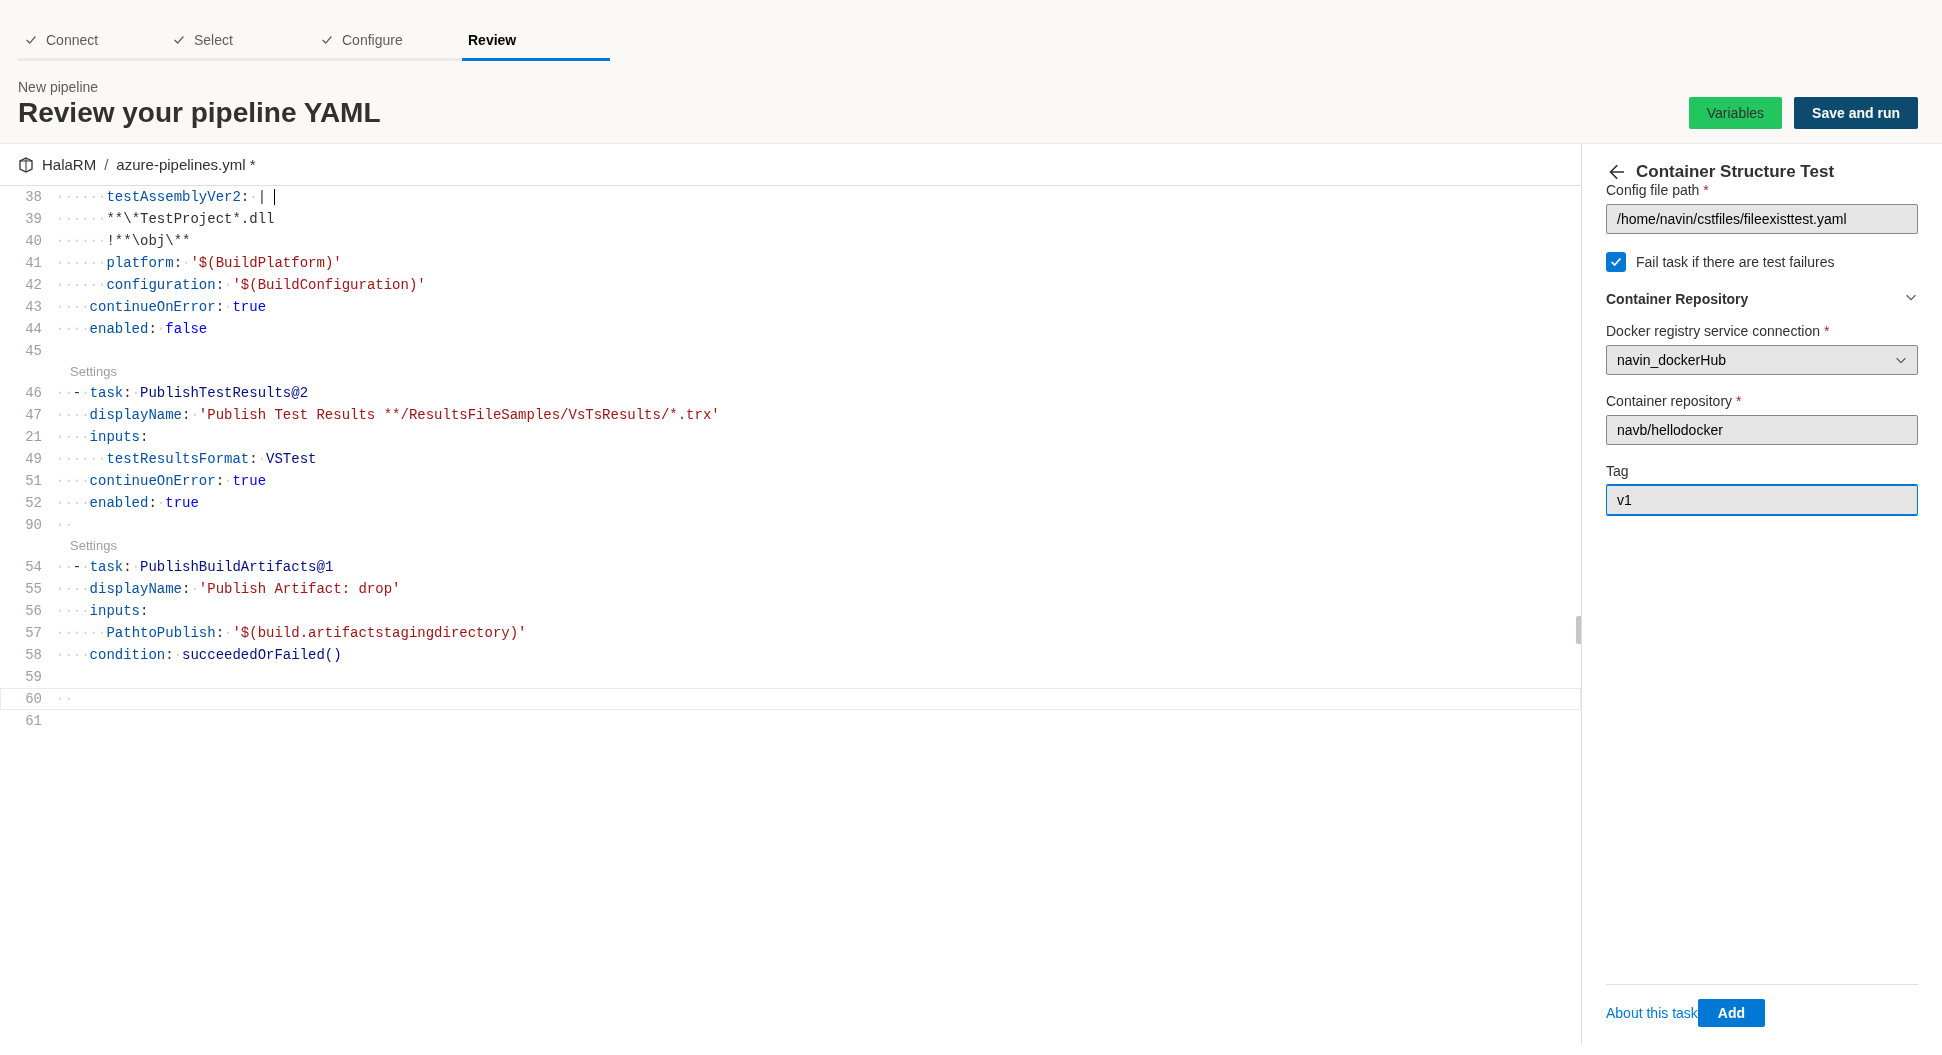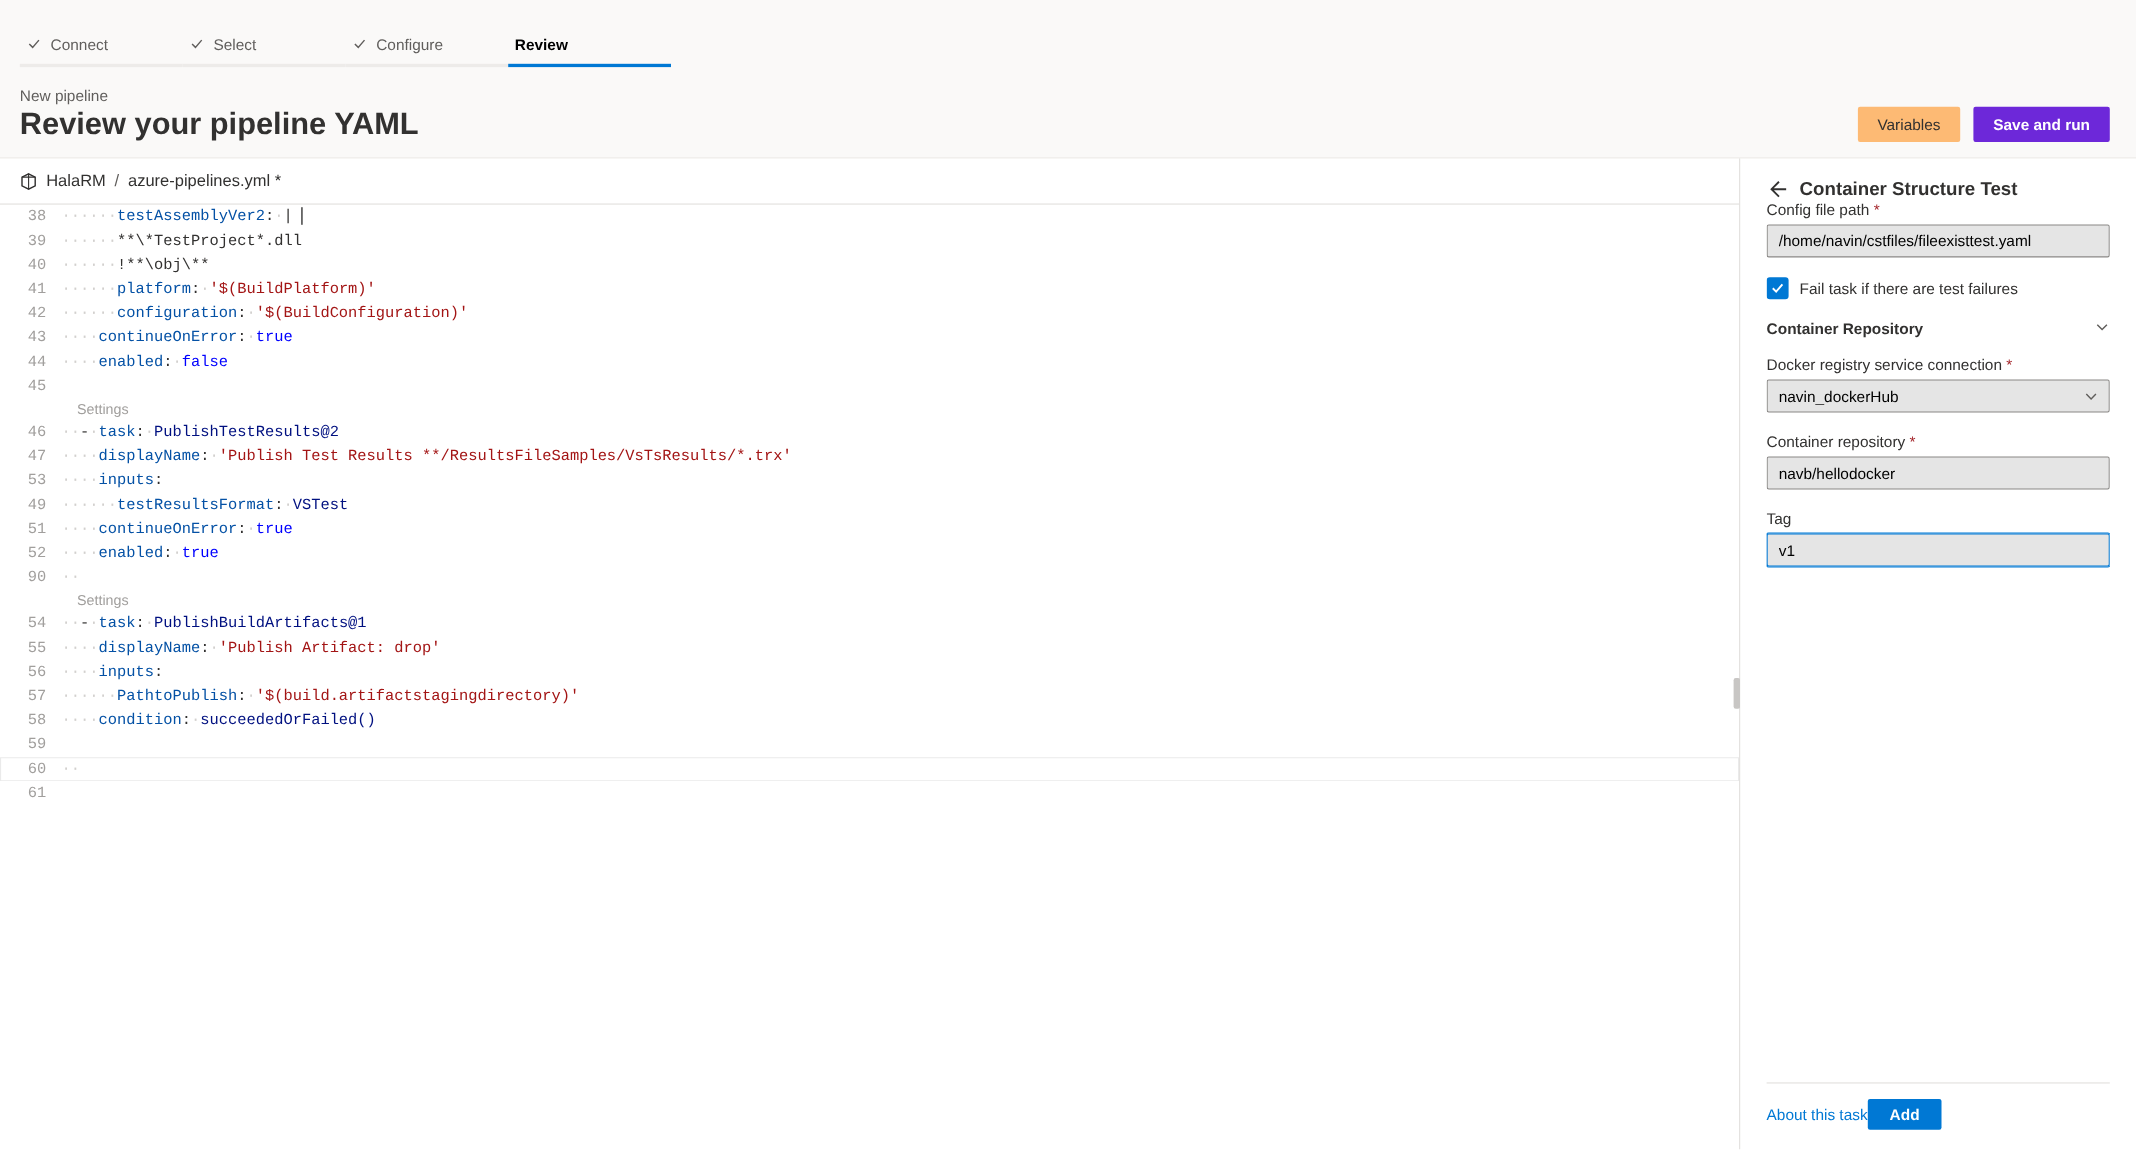--- a/index.html
+++ b/index.html
@@ -43,22 +43,22 @@
   .title-block .subtitle { color: #605e5c; font-size: 14px; margin-bottom: 2px; }
   .title-block h1 { font-size: 28px; font-weight: 700; }
   .title-actions { display: flex; gap: 12px; }
   .btn {
     border: none;
     padding: 8px 18px;
     font-size: 14px;
     cursor: pointer;
     border-radius: 2px;
   }
-  .btn-secondary { background: #fdba74; color: #323130; }
-  .btn-primary { background: #6d28d9; color: #fff; font-weight: 600; }
+  .btn-secondary { background: #22c55e; color: #323130; }
+  .btn-primary { background: #0c4a6e; color: #fff; font-weight: 600; }
   .btn-primary-sm { background: #0078d4; color: #fff; padding: 6px 20px; font-weight: 600; border: none; border-radius: 2px; cursor: pointer; font-size:14px;}
   
   .content-row { display: flex; height: calc(100vh - 154px); }
   .editor-area {
     flex: 1;
     display: flex;
     flex-direction: column;
     border-right: 1px solid #e1dfdd;
     min-width: 0;
   }
@@ -264,21 +264,21 @@
         <div class="codelens">Settings</div>
         <div class="code-line">
           <div class="gutter">46</div>
           <div class="code"><span class="ws">··</span><span>-</span><span class="ws">·</span><span class="c-key">task</span><span>:</span><span class="ws">·</span><span class="c-id">PublishTestResults@2</span></div>
         </div>
         <div class="code-line">
           <div class="gutter">47</div>
           <div class="code"><span class="ws">····</span><span class="c-key">displayName</span><span>:</span><span class="ws">·</span><span class="c-str">'Publish Test Results **/ResultsFileSamples/VsTsResults/*.trx'</span></div>
         </div>
         <div class="code-line">
-          <div class="gutter">53</div>
+          <div class="gutter">21</div>
           <div class="code"><span class="ws">····</span><span class="c-key">inputs</span><span>:</span></div>
         </div>
         <div class="code-line">
           <div class="gutter">49</div>
           <div class="code"><span class="ws">······</span><span class="c-key">testResultsFormat</span><span>:</span><span class="ws">·</span><span class="c-id">VSTest</span></div>
         </div>
         <div class="code-line">
           <div class="gutter">51</div>
           <div class="code"><span class="ws">····</span><span class="c-key">continueOnError</span><span>:</span><span class="ws">·</span><span class="c-bool">true</span></div>
         </div>

